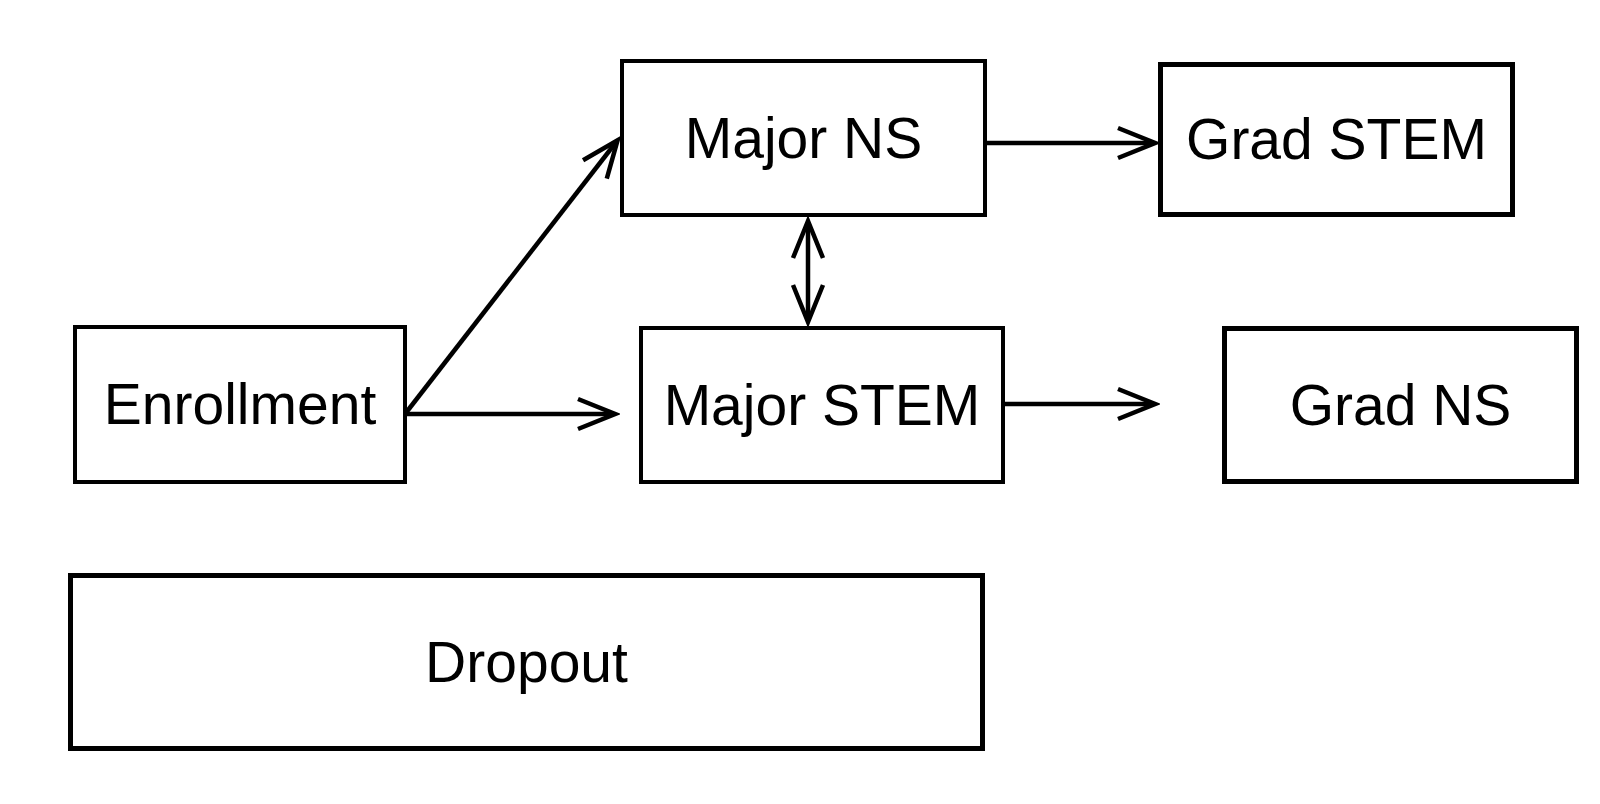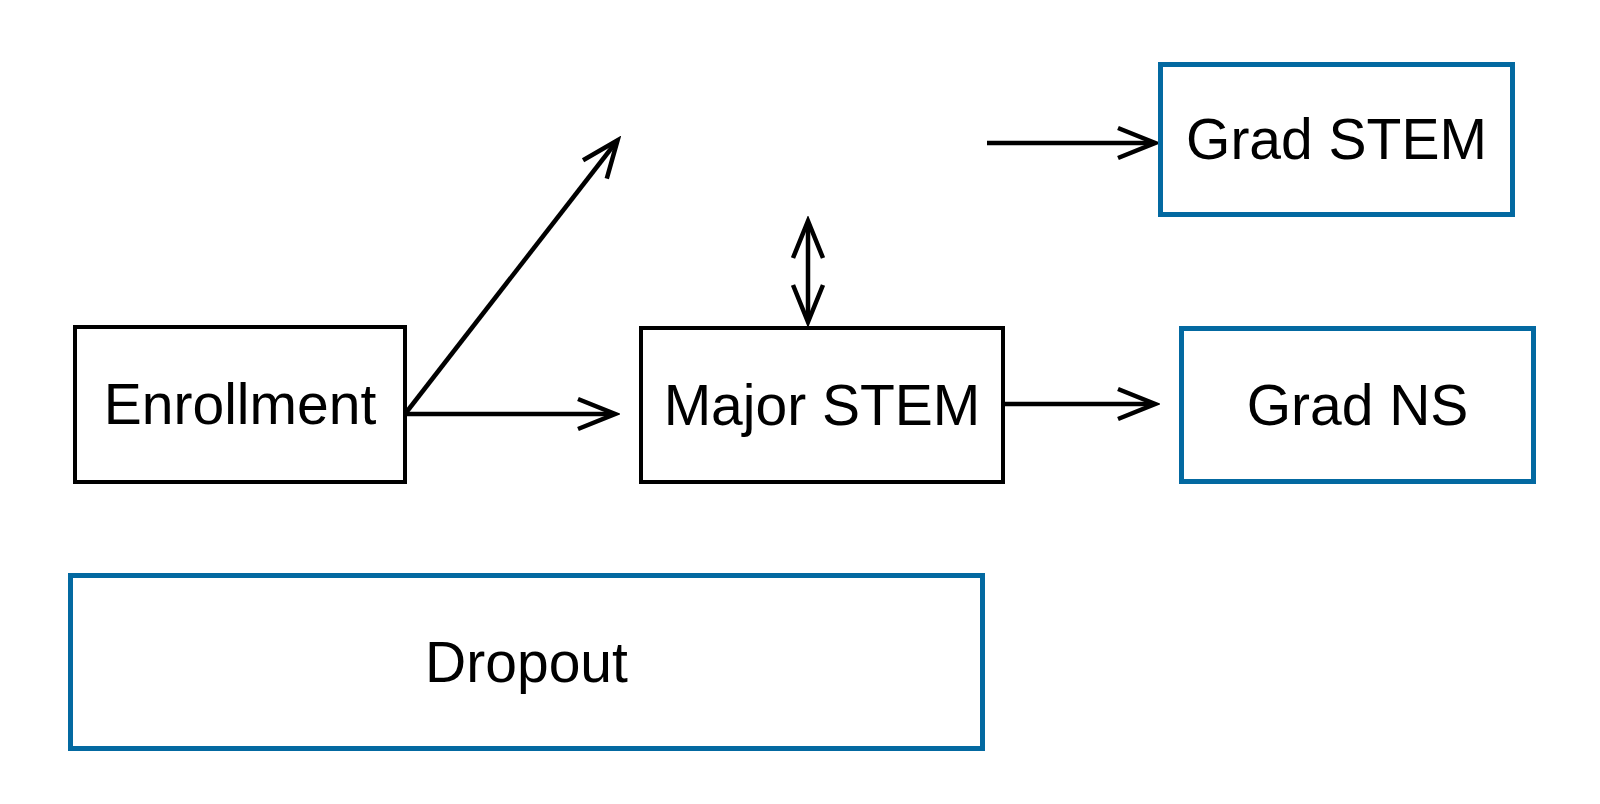--- a/index.html
+++ b/index.html
@@ -25,33 +25,33 @@
   }
   .node {
     position: absolute;
     box-sizing: border-box;
     background: #ffffff;
     display: flex;
     align-items: center;
     justify-content: center;
   }
   .node.black-border { border: 4px solid #000000; }
-  .node.blue-border  { border: 5px solid #0369a1; }
+  .node.blue-border  { border: 5px solid #000000; }
   .node-label {
     font-size: 57px;
     line-height: 1.1;
     color: #000000;
     white-space: nowrap;
   }
   
   #node-enrollment { left: 73px;   top: 325px; width: 334px; height: 159px; }
   #node-major-ns   { left: 620px;  top: 59px;  width: 367px; height: 158px; }
   #node-major-stem { left: 619px;  top: 326px; width: 366px; height: 158px; margin-left: 20px; }
   #node-grad-stem  { left: 1158px; top: 62px;  width: 357px; height: 155px; }
-  #node-grad-ns    { left: 1179px; top: 326px; width: 357px; height: 158px; }
+  #node-grad-ns    { left: 1222px; top: 326px; width: 357px; height: 158px; }
   #node-dropout    { left: 68px;   top: 573px; width: 917px; height: 178px; }
 </style>
 </head>
 <body>
 
 <div class="canvas">
 
   <svg class="edges" viewBox="0 0 1600 804" xmlns="http://www.w3.org/2000/svg">
     <defs>
       <marker id="ah" markerUnits="userSpaceOnUse" markerWidth="46" markerHeight="36" viewBox="0 0 46 36" refX="40" refY="18" orient="auto-start-reverse">
@@ -67,20 +67,23 @@
 
     <line x1="985" y1="404" x2="1154" y2="404" stroke="#000000" stroke-width="4.5" marker-end="url(#ah)"></line>
 
     <line x1="808" y1="222" x2="808" y2="321" stroke="#000000" stroke-width="4.5" marker-start="url(#ah)" marker-end="url(#ah)"></line>
   </svg>
 
   <div class="node black-border" id="node-enrollment">
     <span class="node-label">Enrollment</span>
   </div>
 
+  <div class="node black-border" id="node-major-ns">
+    <span class="node-label">Major NS</span>
+  </div>
 
   <div class="node black-border" id="node-major-stem">
     <span class="node-label">Major STEM</span>
   </div>
 
   <div class="node blue-border" id="node-grad-stem">
     <span class="node-label">Grad STEM</span>
   </div>
 
   <div class="node blue-border" id="node-grad-ns">

